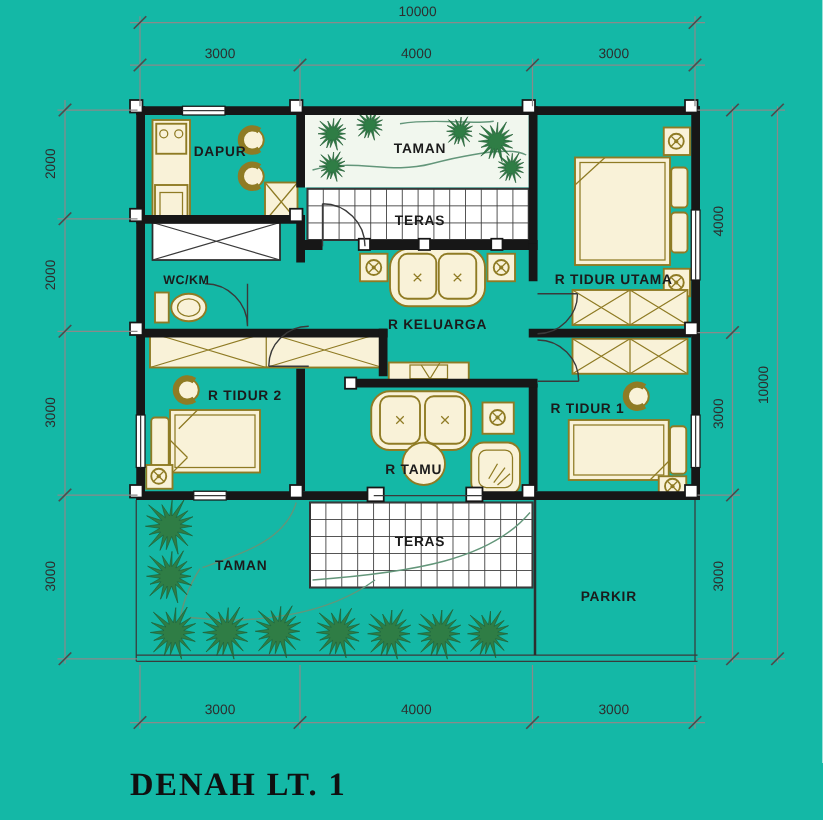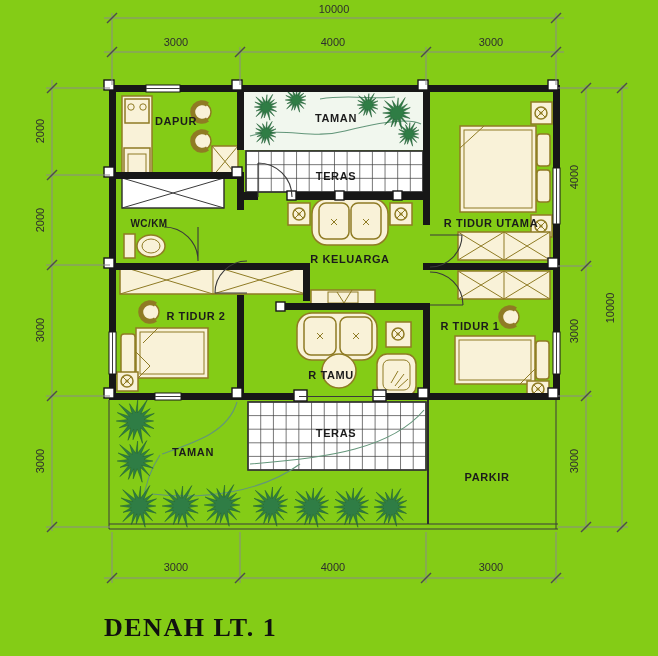--- a/index.html
+++ b/index.html
@@ -1,16 +1,16 @@
 <!DOCTYPE html>
 <html><head>
 <meta charset="utf-8">
 <style>
   html,body{margin:0;padding:0;background:#ffffff;}
-  .wrap{width:658px;height:656px;background:#84cc16;position:relative;overflow:hidden;}
+  .wrap{width:658px;height:656px;background:#14b8a6;position:relative;overflow:hidden;}
   svg{display:block;}
   .dimtxt{font:11px "Liberation Sans",sans-serif;fill:#2e2e2e;}
   .roomtxt{font:bold 11px "Liberation Sans",sans-serif;fill:#1b1b1b;letter-spacing:.6px;}
   .roomtxt-sm{font:bold 10px "Liberation Sans",sans-serif;fill:#1b1b1b;letter-spacing:.4px;}
   .title{font:600 26px "Liberation Serif",serif;fill:#101010;letter-spacing:1.5px;}
   .wall{fill:#171717;}
   .post{fill:#ffffff;stroke:#171717;stroke-width:1.4;}
   .win{fill:#ffffff;stroke:#171717;stroke-width:1;}
   .dim{stroke:#8a8a8a;stroke-width:1;fill:none;}
   .tick{stroke:#4c4c4c;stroke-width:1.4;}

